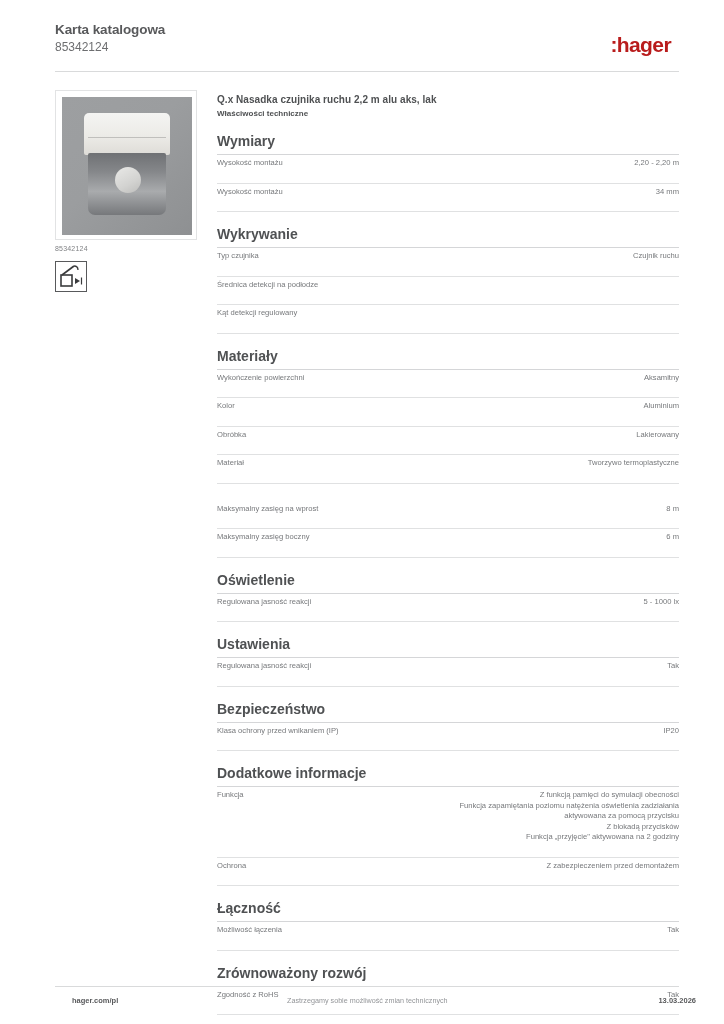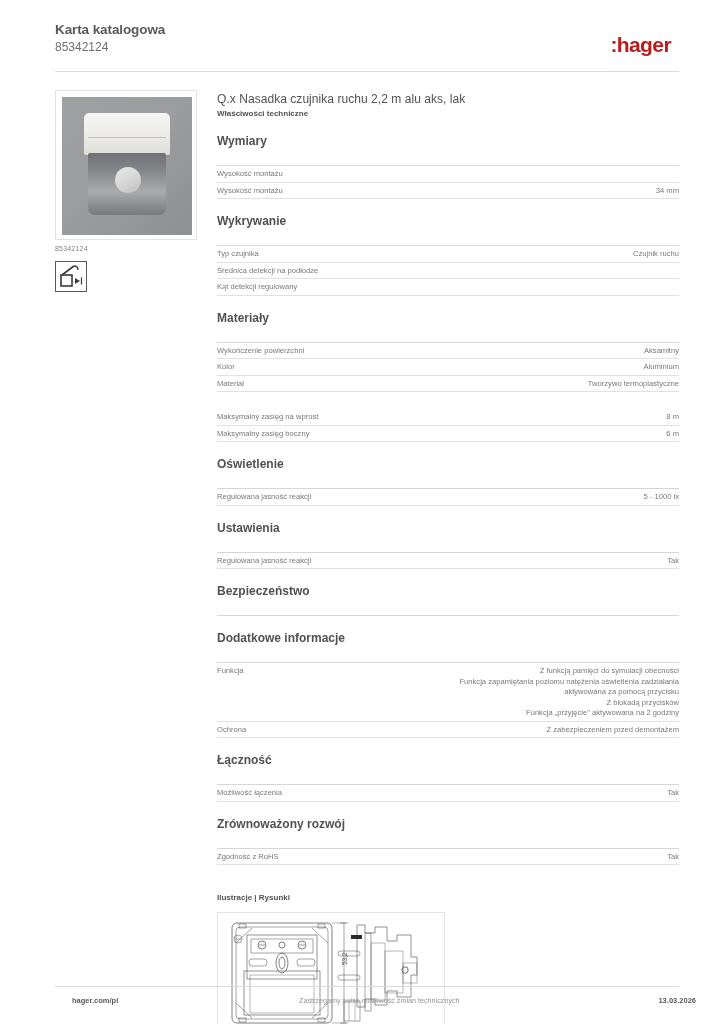--- a/index.html
+++ b/index.html
@@ -119,49 +119,49 @@
     background: #fff;
   }
 
   
   .content {
     position: absolute;
     left: 217px; top: 94px;
     width: 462px;
   }
   .product-name {
-    font-size: 12px;
-    font-weight: normal;
+    font-size: 10px;
+    font-weight: bold;
     color: #4f5153;
     line-height: 11px;
     letter-spacing: 0.05px;
   }
   .specs-title {
     font-size: 8px;
     font-weight: bold;
     color: #4f5153;
     margin-top: 3px;
     line-height: 11px;
   }
 
   .section { margin-top: 17px; }
   .section-head {
-    font-size: 12px;
+    font-size: 14px;
     font-weight: bold;
     color: #4f5153;
     line-height: 11px;
-    padding-bottom: 18px;
+    padding-bottom: 7px;
     border-bottom: 1px solid #d5d6d8;
   }
   .row {
     display: flex;
     align-items: flex-start;
     justify-content: space-between;
     border-bottom: 1px solid #e0e1e2;
-    padding: 3px 0 2px 0;
+    padding: 3px 0 14px 0;
     min-height: 13px;
   }
   .row-label {
     font-size: 7.6px;
     color: #76787b;
     line-height: 10.5px;
     flex: 0 0 auto;
     padding-right: 10px;
   }
   .row-value {
@@ -221,21 +221,21 @@
   }
   .f-left {
     font-size: 7.5px;
     font-weight: bold;
     color: #58595b;
   }
   .f-mid {
     font-size: 7.2px;
     color: #939598;
     position: absolute;
-    left: 227px;
+    left: 215px;
   }
   .f-right {
     font-size: 7.5px;
     font-weight: bold;
     color: #58595b;
   }
 </style>
 </head>
 <body>
 
@@ -273,20 +273,21 @@
   <div class="content">
 
     <div class="product-name">Q.x Nasadka czujnika ruchu 2,2 m alu aks, lak</div>
     <div class="specs-title">Właściwości techniczne</div>
 
     <div id="sections-host">
         <div class="section">
           <div class="section-head">Wymiary</div>
           <div class="row">
             <div class="row-label">Wysokość montażu</div>
+            <div class="row-value">2,20 - 2,20 m</div>
           </div>
           <div class="row">
             <div class="row-label">Wysokość montażu</div>
             <div class="row-value">34 mm</div>
           </div>
         </div>
         <div class="section">
           <div class="section-head">Wykrywanie</div>
           <div class="row">
             <div class="row-label">Typ czujnika</div>
@@ -303,20 +304,24 @@
           <div class="section-head">Materiały</div>
           <div class="row">
             <div class="row-label">Wykończenie powierzchni</div>
             <div class="row-value">Aksamitny</div>
           </div>
           <div class="row">
             <div class="row-label">Kolor</div>
             <div class="row-value">Aluminium</div>
           </div>
           <div class="row">
+            <div class="row-label">Obróbka</div>
+            <div class="row-value">Lakierowany</div>
+          </div>
+          <div class="row">
             <div class="row-label">Materiał</div>
             <div class="row-value">Tworzywo termoplastyczne</div>
           </div>
         </div>
         <div class="section">
           <div class="row">
             <div class="row-label">Maksymalny zasięg na wprost</div>
             <div class="row-value">8 m</div>
           </div>
           <div class="row">
@@ -333,20 +338,24 @@
         </div>
         <div class="section">
           <div class="section-head">Ustawienia</div>
           <div class="row">
             <div class="row-label">Regulowana jasność reakcji</div>
             <div class="row-value">Tak</div>
           </div>
         </div>
         <div class="section">
           <div class="section-head">Bezpieczeństwo</div>
+          <div class="row">
+            <div class="row-label">Klasa ochrony przed wnikaniem (IP)</div>
+            <div class="row-value">IP20</div>
+          </div>
         </div>
         <div class="section">
           <div class="section-head">Dodatkowe informacje</div>
           <div class="row">
             <div class="row-label">Funkcja</div>
             <div class="row-value">Z funkcją pamięci do symulacji obecności
 Funkcja zapamiętania poziomu natężenia oświetlenia zadziałania
 aktywowana za pomocą przycisku
 Z blokadą przycisków
 Funkcja „przyjęcie" aktywowana na 2 godziny</div>

